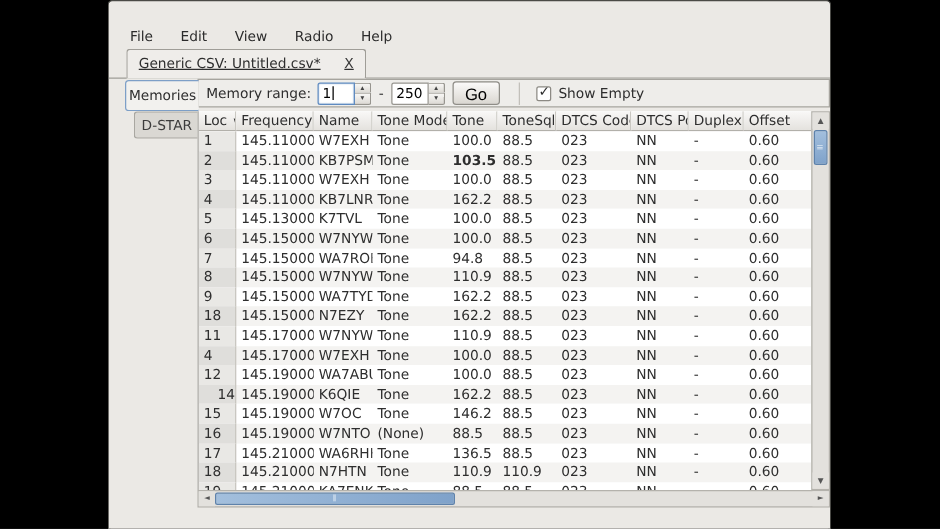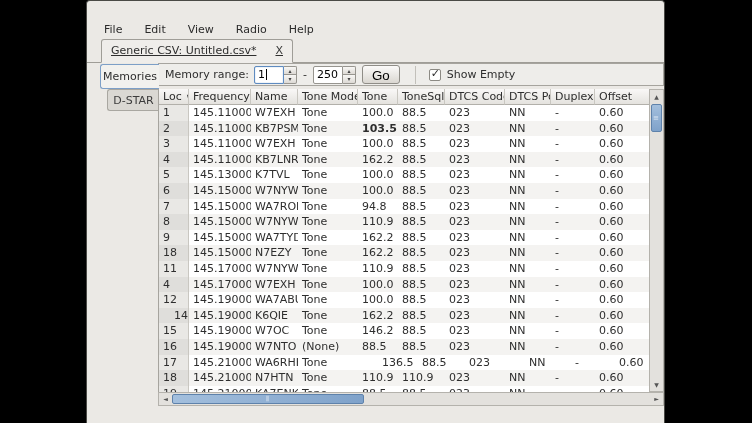--- a/index.html
+++ b/index.html
@@ -373,21 +373,21 @@
             <div class="cell" style="width: 60px;">023</div>
             <div class="cell" style="width: 46px;">NN</div>
             <div class="cell" style="width: 44px;">-</div>
             <div class="cell" style="width: 60px;">0.60</div>
           </div>
           <div class="row">
             <div class="cell loc" style="width: 30px;">17</div>
             <div class="cell" style="width: 62px;">145.210000</div>
             <div class="cell" style="width: 47px;">WA6RHK</div>
             <div class="cell" style="width: 60px;">Tone</div>
-            <div class="cell" style="width: 40px; margin-left: 20px;">136.5</div>
+            <div class="cell" style="width: 40px;">136.5</div>
             <div class="cell" style="width: 47px;">88.5</div>
             <div class="cell" style="width: 60px;">023</div>
             <div class="cell" style="width: 46px;">NN</div>
             <div class="cell" style="width: 44px;">-</div>
             <div class="cell" style="width: 60px;">0.60</div>
           </div>
           <div class="row even">
             <div class="cell loc" style="width: 30px;">18</div>
             <div class="cell" style="width: 62px;">145.210000</div>
             <div class="cell" style="width: 47px;">N7HTN</div>

